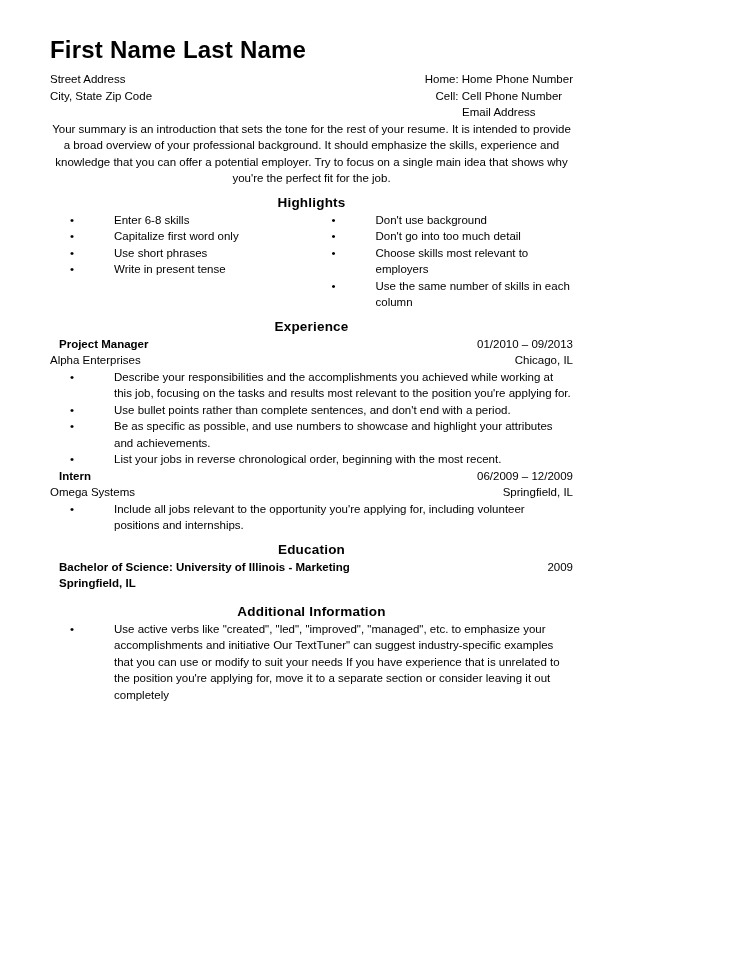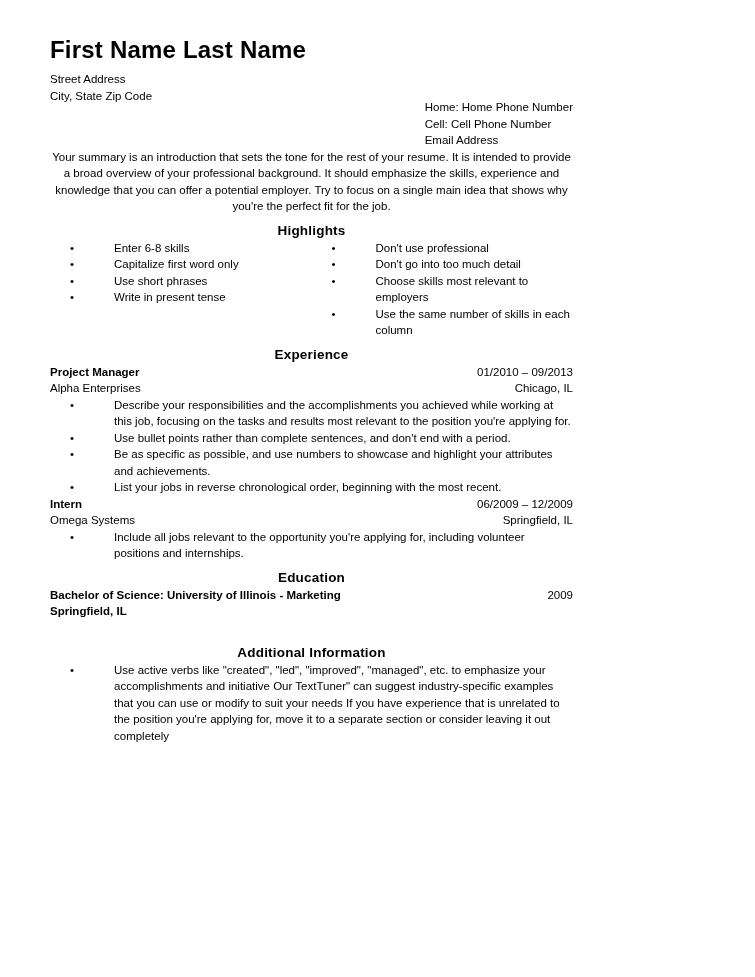--- a/index.html
+++ b/index.html
@@ -17,45 +17,45 @@
     line-height: 16.5px;
   }
   h1.name {
     font-size: 24px;
     line-height: 28px;
     font-weight: 700;
     margin-bottom: 7px;
     letter-spacing: 0.2px;
   }
   .contact-row { display: flex; justify-content: space-between; }
-  .contact-right { text-align: left; margin-top: 28px; }
+  .contact-right { text-align: center; }
   h2.section-title {
     font-size: 13.5px;
     line-height: 16px;
     font-weight: 700;
     text-align: center;
     margin-top: 8px;
     margin-bottom: 1px;
     letter-spacing: 0.2px;
   }
-  h2.mt9 { margin-top: 25px; text-align: center; }
+  h2.mt9 { margin-top: 12px; text-align: center; }
   .summary-body { text-align: center; }
   .hl-cols { display: flex; }
   .hl-col { width: 328px; }
   .bullet-row { display: flex; }
   .bullet-dot {
     flex: 0 0 40px;
     padding-left: 20px;
     font-size: 11.5px;
   }
   .bullet-text { flex: 1; padding-left: 24px; }
   .split-row { display: flex; justify-content: space-between; }
   .split-row .left-cell { flex: 1; }
   .split-row .right-cell { text-align: left; white-space: nowrap; padding-left: 10px; }
-  .bold { font-weight: 700; }
+  .bold { font-weight: 700; margin-left: 9px; }
 </style>
 </head>
 <body>
 
 <div class="page">
 
   <div>
     <h1 class="name">First Name Last Name</h1>
     <div class="contact-row">
       <div class="contact-left">
@@ -91,21 +91,21 @@
           <span class="bullet-text">Use short phrases</span>
         </div>
         <div class="bullet-row">
           <span class="bullet-dot">•</span>
           <span class="bullet-text">Write in present tense</span>
         </div>
       </div>
       <div class="hl-col">
         <div class="bullet-row">
           <span class="bullet-dot">•</span>
-          <span class="bullet-text">Don't use professional</span>
+          <span class="bullet-text">Don't use background</span>
         </div>
         <div class="bullet-row">
           <span class="bullet-dot">•</span>
           <span class="bullet-text">Don't go into too much detail</span>
         </div>
         <div class="bullet-row">
           <span class="bullet-dot">•</span>
           <span class="bullet-text">Choose skills most relevant to employers</span>
         </div>
         <div class="bullet-row">

